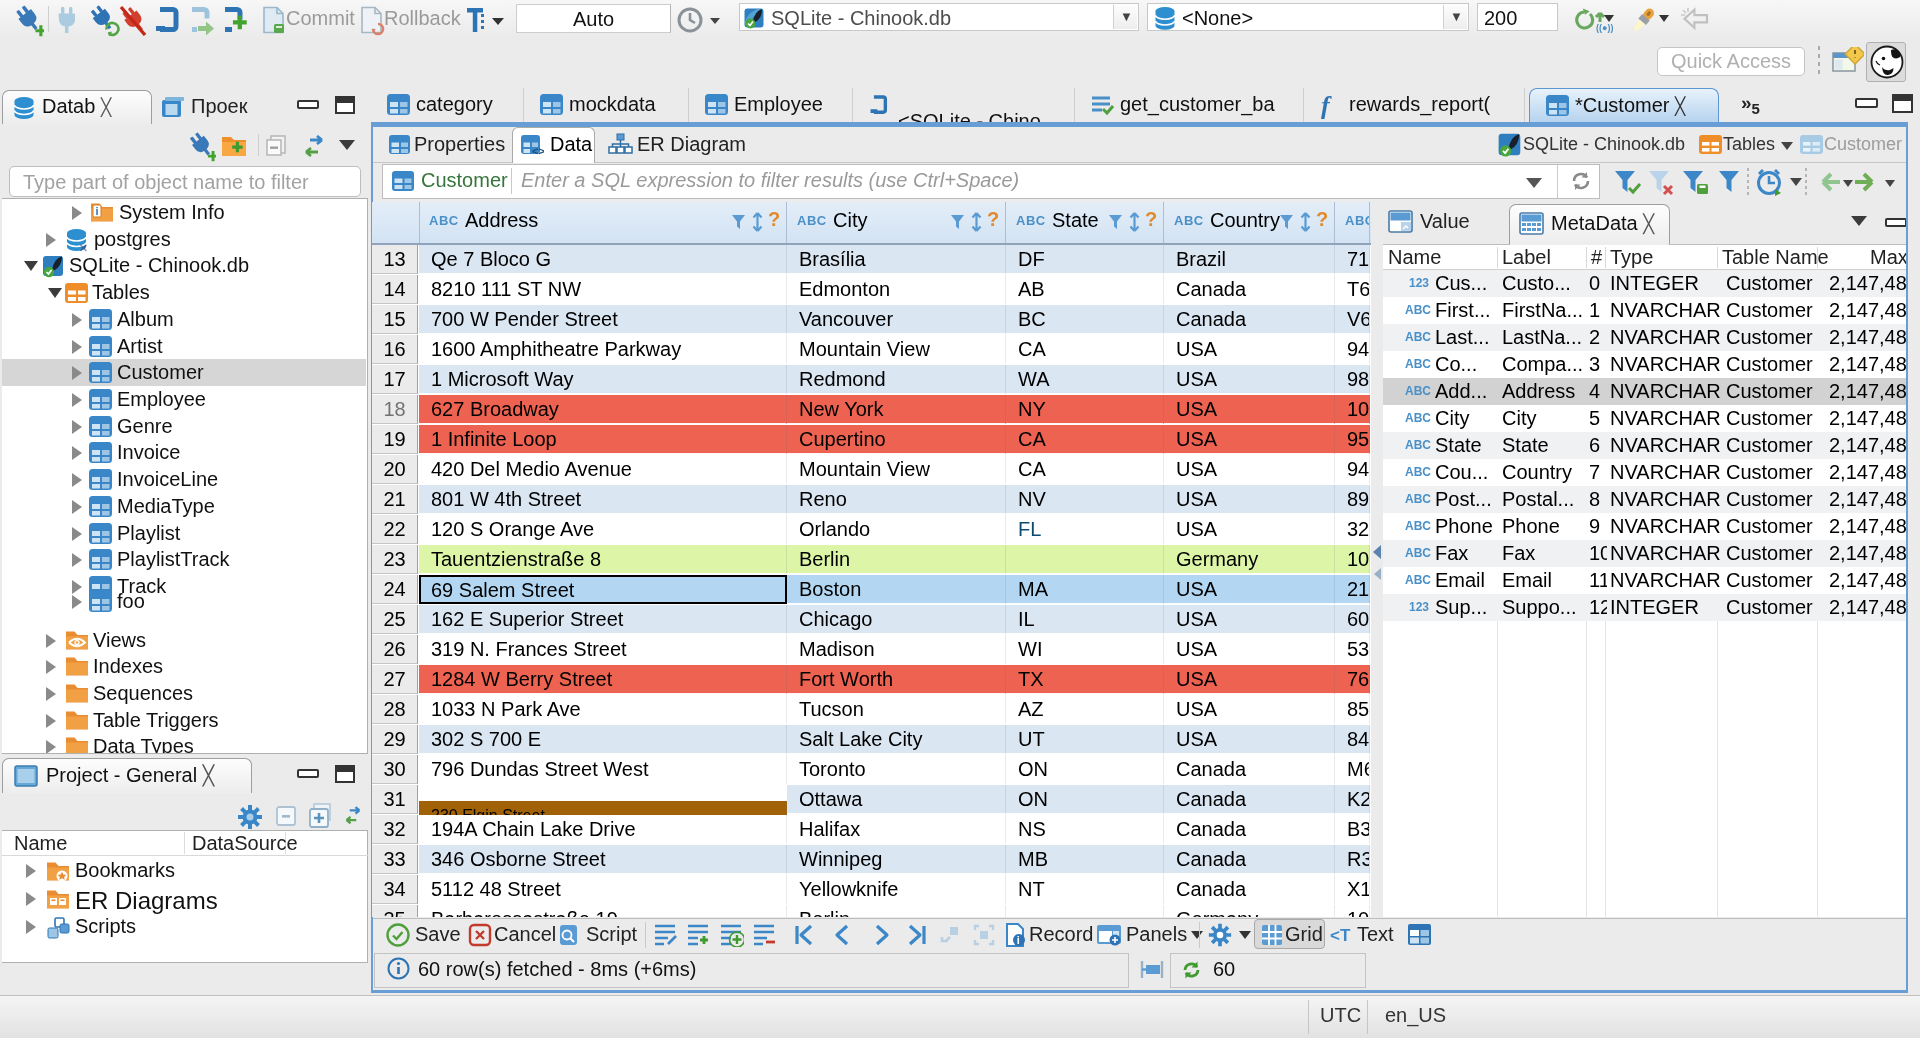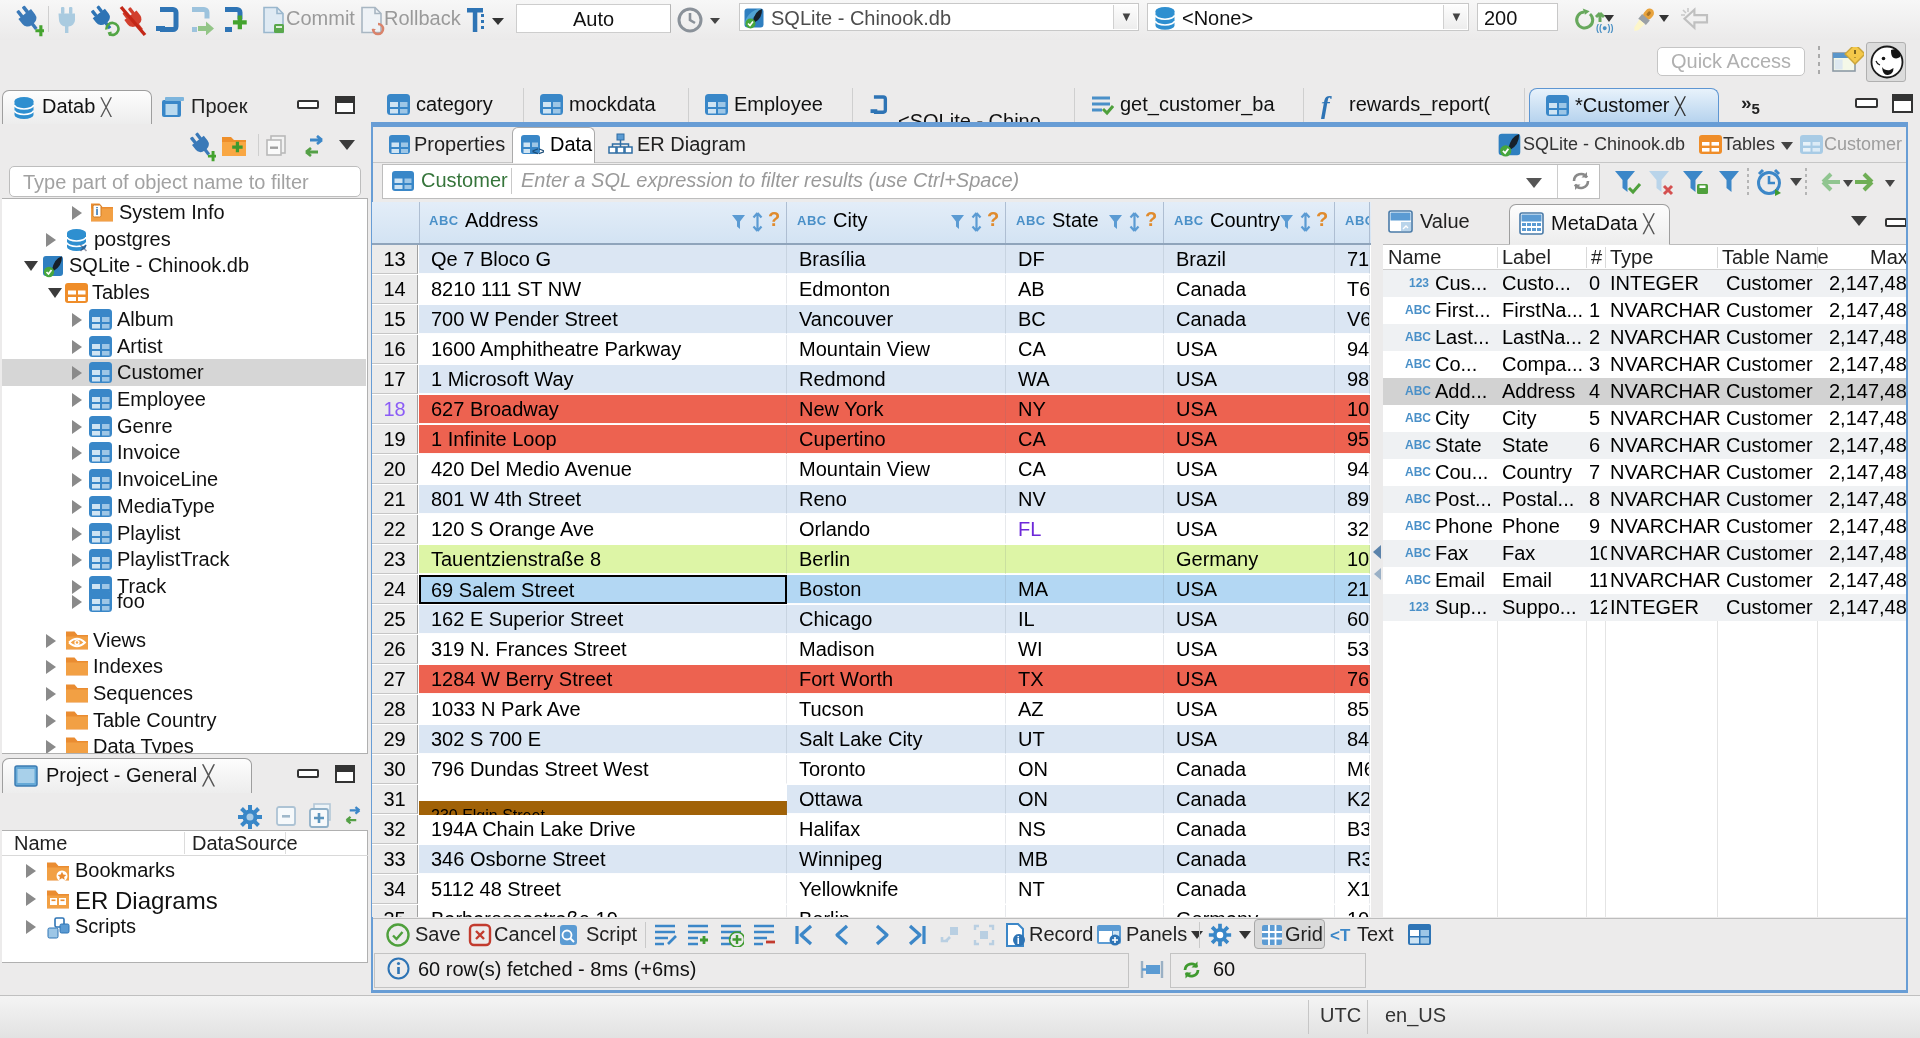--- a/index.html
+++ b/index.html
@@ -463,21 +463,21 @@
               <path d="M1,7.5 h22 v12.5 h-22 z" fill="#f2a044"></path>
             </svg></div>
           <div class="abs" style="left:91px;top:1px;font-size:20px;color:#111;line-height:25px;">Sequences</div>
         </div>
         <div class="abs" style="left: 0px; top: 508px; width: 364px; height: 27px;">
           <div class="abs" style="left:44px;top:7px;width:0;height:0;border-top:7px solid transparent;border-bottom:7px solid transparent;border-left:10px solid #8a8a8a;"></div>
           <div class="abs" style="left:63px;top:2px;"><svg width="24" height="22" viewBox="0 0 24 22">
               <path d="M1,2.5 h8.5 l3,3.5 h10.5 v14.5 h-22 z" fill="#ea8c31"></path>
               <path d="M1,7.5 h22 v12.5 h-22 z" fill="#f2a044"></path>
             </svg></div>
-          <div class="abs" style="left:91px;top:1px;font-size:20px;color:#111;line-height:25px;">Table Country</div>
+          <div class="abs" style="left:91px;top:1px;font-size:20px;color:#111;line-height:25px;">Table Triggers</div>
         </div>
         <div class="abs" style="left: 0px; top: 534px; width: 364px; height: 27px;">
           <div class="abs" style="left:44px;top:7px;width:0;height:0;border-top:7px solid transparent;border-bottom:7px solid transparent;border-left:10px solid #8a8a8a;"></div>
           <div class="abs" style="left:63px;top:2px;"><svg width="24" height="22" viewBox="0 0 24 22">
               <path d="M1,2.5 h8.5 l3,3.5 h10.5 v14.5 h-22 z" fill="#ea8c31"></path>
               <path d="M1,7.5 h22 v12.5 h-22 z" fill="#f2a044"></path>
             </svg></div>
           <div class="abs" style="left:91px;top:1px;font-size:20px;color:#111;line-height:25px;">Data Types</div>
         </div>
       </div>
@@ -825,21 +825,21 @@
         </div>
         <div class="abs" style="left: 0px; top: 120px; width: 999px; height: 30px;">
           <div class="abs" style="left:0;top:0;width:46px;height:29px;background:#ebebeb;border-right:1px solid #a0a0a0;border-bottom:1px solid #c6c6c6;font-size:20px;line-height:29px;text-align:center;color:#000;">17</div>
           <div class="abs" style="left: 47px; top: 0px; width: 368px; height: 29px; background: rgb(219, 230, 243); font-size: 20px; line-height: 29px; color: rgb(0, 0, 0); padding-left: 12px; white-space: nowrap; overflow: hidden; border-right: 1px solid rgba(100, 115, 130, 0.16); border-bottom: 1px solid rgba(255, 255, 255, 0.95);">1 Microsoft Way</div>
           <div class="abs" style="left: 415px; top: 0px; width: 219px; height: 29px; background: rgb(219, 230, 243); font-size: 20px; line-height: 29px; color: rgb(0, 0, 0); padding-left: 12px; white-space: nowrap; overflow: hidden; border-right: 1px solid rgba(100, 115, 130, 0.16); border-bottom: 1px solid rgba(255, 255, 255, 0.95);">Redmond</div>
           <div class="abs" style="left: 634px; top: 0px; width: 158px; height: 29px; background: rgb(219, 230, 243); font-size: 20px; line-height: 29px; color: rgb(0, 0, 0); padding-left: 12px; white-space: nowrap; overflow: hidden; border-right: 1px solid rgba(100, 115, 130, 0.16); border-bottom: 1px solid rgba(255, 255, 255, 0.95);">WA</div>
           <div class="abs" style="left: 792px; top: 0px; width: 171px; height: 29px; background: rgb(219, 230, 243); font-size: 20px; line-height: 29px; color: rgb(0, 0, 0); padding-left: 12px; white-space: nowrap; overflow: hidden; border-right: 1px solid rgba(100, 115, 130, 0.16); border-bottom: 1px solid rgba(255, 255, 255, 0.95);">USA</div>
           <div class="abs" style="left: 963px; top: 0px; width: 35px; height: 29px; background: rgb(219, 230, 243); font-size: 20px; line-height: 29px; color: rgb(0, 0, 0); padding-left: 12px; white-space: nowrap; overflow: hidden; border-right: 1px solid rgba(100, 115, 130, 0.16); border-bottom: 1px solid rgba(255, 255, 255, 0.95);">98</div>
         </div>
         <div class="abs" style="left: 0px; top: 150px; width: 999px; height: 30px;">
-          <div class="abs" style="left:0;top:0;width:46px;height:29px;background:#ebebeb;border-right:1px solid #a0a0a0;border-bottom:1px solid #c6c6c6;font-size:20px;line-height:29px;text-align:center;color:#8b5cf6;">18</div>
+          <div class="abs" style="left:0;top:0;width:46px;height:29px;background:#ebebeb;border-right:1px solid #a0a0a0;border-bottom:1px solid #c6c6c6;font-size:20px;line-height:29px;text-align:center;color:#737373;">18</div>
           <div class="abs" style="left: 47px; top: 0px; width: 368px; height: 29px; background: rgb(237, 98, 80); font-size: 20px; line-height: 29px; color: rgb(0, 0, 0); padding-left: 12px; white-space: nowrap; overflow: hidden; border-right: 1px solid rgba(100, 115, 130, 0.16); border-bottom: 1px solid rgba(255, 255, 255, 0.95);">627 Broadway</div>
           <div class="abs" style="left: 415px; top: 0px; width: 219px; height: 29px; background: rgb(237, 98, 80); font-size: 20px; line-height: 29px; color: rgb(0, 0, 0); padding-left: 12px; white-space: nowrap; overflow: hidden; border-right: 1px solid rgba(100, 115, 130, 0.16); border-bottom: 1px solid rgba(255, 255, 255, 0.95);">New York</div>
           <div class="abs" style="left: 634px; top: 0px; width: 158px; height: 29px; background: rgb(237, 98, 80); font-size: 20px; line-height: 29px; color: rgb(0, 0, 0); padding-left: 12px; white-space: nowrap; overflow: hidden; border-right: 1px solid rgba(100, 115, 130, 0.16); border-bottom: 1px solid rgba(255, 255, 255, 0.95);">NY</div>
           <div class="abs" style="left: 792px; top: 0px; width: 171px; height: 29px; background: rgb(237, 98, 80); font-size: 20px; line-height: 29px; color: rgb(0, 0, 0); padding-left: 12px; white-space: nowrap; overflow: hidden; border-right: 1px solid rgba(100, 115, 130, 0.16); border-bottom: 1px solid rgba(255, 255, 255, 0.95);">USA</div>
           <div class="abs" style="left: 963px; top: 0px; width: 35px; height: 29px; background: rgb(237, 98, 80); font-size: 20px; line-height: 29px; color: rgb(0, 0, 0); padding-left: 12px; white-space: nowrap; overflow: hidden; border-right: 1px solid rgba(100, 115, 130, 0.16); border-bottom: 1px solid rgba(255, 255, 255, 0.95);">10</div>
         </div>
         <div class="abs" style="left: 0px; top: 180px; width: 999px; height: 30px;">
           <div class="abs" style="left:0;top:0;width:46px;height:29px;background:#ebebeb;border-right:1px solid #a0a0a0;border-bottom:1px solid #c6c6c6;font-size:20px;line-height:29px;text-align:center;color:#000;">19</div>
           <div class="abs" style="left: 47px; top: 0px; width: 368px; height: 29px; background: rgb(237, 98, 80); font-size: 20px; line-height: 29px; color: rgb(0, 0, 0); padding-left: 12px; white-space: nowrap; overflow: hidden; border-right: 1px solid rgba(100, 115, 130, 0.16); border-bottom: 1px solid rgba(255, 255, 255, 0.95);">1 Infinite Loop</div>
           <div class="abs" style="left: 415px; top: 0px; width: 219px; height: 29px; background: rgb(237, 98, 80); font-size: 20px; line-height: 29px; color: rgb(0, 0, 0); padding-left: 12px; white-space: nowrap; overflow: hidden; border-right: 1px solid rgba(100, 115, 130, 0.16); border-bottom: 1px solid rgba(255, 255, 255, 0.95);">Cupertino</div>
@@ -860,21 +860,21 @@
           <div class="abs" style="left: 47px; top: 0px; width: 368px; height: 29px; background: rgb(219, 230, 243); font-size: 20px; line-height: 29px; color: rgb(0, 0, 0); padding-left: 12px; white-space: nowrap; overflow: hidden; border-right: 1px solid rgba(100, 115, 130, 0.16); border-bottom: 1px solid rgba(255, 255, 255, 0.95);">801 W 4th Street</div>
           <div class="abs" style="left: 415px; top: 0px; width: 219px; height: 29px; background: rgb(219, 230, 243); font-size: 20px; line-height: 29px; color: rgb(0, 0, 0); padding-left: 12px; white-space: nowrap; overflow: hidden; border-right: 1px solid rgba(100, 115, 130, 0.16); border-bottom: 1px solid rgba(255, 255, 255, 0.95);">Reno</div>
           <div class="abs" style="left: 634px; top: 0px; width: 158px; height: 29px; background: rgb(219, 230, 243); font-size: 20px; line-height: 29px; color: rgb(0, 0, 0); padding-left: 12px; white-space: nowrap; overflow: hidden; border-right: 1px solid rgba(100, 115, 130, 0.16); border-bottom: 1px solid rgba(255, 255, 255, 0.95);">NV</div>
           <div class="abs" style="left: 792px; top: 0px; width: 171px; height: 29px; background: rgb(219, 230, 243); font-size: 20px; line-height: 29px; color: rgb(0, 0, 0); padding-left: 12px; white-space: nowrap; overflow: hidden; border-right: 1px solid rgba(100, 115, 130, 0.16); border-bottom: 1px solid rgba(255, 255, 255, 0.95);">USA</div>
           <div class="abs" style="left: 963px; top: 0px; width: 35px; height: 29px; background: rgb(219, 230, 243); font-size: 20px; line-height: 29px; color: rgb(0, 0, 0); padding-left: 12px; white-space: nowrap; overflow: hidden; border-right: 1px solid rgba(100, 115, 130, 0.16); border-bottom: 1px solid rgba(255, 255, 255, 0.95);">89</div>
         </div>
         <div class="abs" style="left: 0px; top: 270px; width: 999px; height: 30px;">
           <div class="abs" style="left:0;top:0;width:46px;height:29px;background:#ebebeb;border-right:1px solid #a0a0a0;border-bottom:1px solid #c6c6c6;font-size:20px;line-height:29px;text-align:center;color:#000;">22</div>
           <div class="abs" style="left: 47px; top: 0px; width: 368px; height: 29px; background: rgb(255, 255, 255); font-size: 20px; line-height: 29px; color: rgb(0, 0, 0); padding-left: 12px; white-space: nowrap; overflow: hidden; border-right: 1px solid rgba(100, 115, 130, 0.16); border-bottom: 1px solid rgba(255, 255, 255, 0.95);">120 S Orange Ave</div>
           <div class="abs" style="left: 415px; top: 0px; width: 219px; height: 29px; background: rgb(255, 255, 255); font-size: 20px; line-height: 29px; color: rgb(0, 0, 0); padding-left: 12px; white-space: nowrap; overflow: hidden; border-right: 1px solid rgba(100, 115, 130, 0.16); border-bottom: 1px solid rgba(255, 255, 255, 0.95);">Orlando</div>
-          <div class="abs" style="left: 634px; top: 0px; width: 158px; height: 29px; background: rgb(255, 255, 255); font-size: 20px; line-height: 29px; color: #6d28d9; padding-left: 12px; white-space: nowrap; overflow: hidden; border-right: 1px solid rgba(100, 115, 130, 0.16); border-bottom: 1px solid rgba(255, 255, 255, 0.95);">FL</div>
+          <div class="abs" style="left: 634px; top: 0px; width: 158px; height: 29px; background: rgb(255, 255, 255); font-size: 20px; line-height: 29px; color: #0c4a6e; padding-left: 12px; white-space: nowrap; overflow: hidden; border-right: 1px solid rgba(100, 115, 130, 0.16); border-bottom: 1px solid rgba(255, 255, 255, 0.95);">FL</div>
           <div class="abs" style="left: 792px; top: 0px; width: 171px; height: 29px; background: rgb(255, 255, 255); font-size: 20px; line-height: 29px; color: rgb(0, 0, 0); padding-left: 12px; white-space: nowrap; overflow: hidden; border-right: 1px solid rgba(100, 115, 130, 0.16); border-bottom: 1px solid rgba(255, 255, 255, 0.95);">USA</div>
           <div class="abs" style="left: 963px; top: 0px; width: 35px; height: 29px; background: rgb(255, 255, 255); font-size: 20px; line-height: 29px; color: rgb(0, 0, 0); padding-left: 12px; white-space: nowrap; overflow: hidden; border-right: 1px solid rgba(100, 115, 130, 0.16); border-bottom: 1px solid rgba(255, 255, 255, 0.95);">32</div>
         </div>
         <div class="abs" style="left: 0px; top: 300px; width: 999px; height: 30px;">
           <div class="abs" style="left:0;top:0;width:46px;height:29px;background:#ebebeb;border-right:1px solid #a0a0a0;border-bottom:1px solid #c6c6c6;font-size:20px;line-height:29px;text-align:center;color:#000;">23</div>
           <div class="abs" style="left: 47px; top: 0px; width: 368px; height: 29px; background: rgb(221, 245, 166); font-size: 20px; line-height: 29px; color: rgb(0, 0, 0); padding-left: 12px; white-space: nowrap; overflow: hidden; border-right: 1px solid rgba(100, 115, 130, 0.16); border-bottom: 1px solid rgba(255, 255, 255, 0.95);">Tauentzienstraße 8</div>
           <div class="abs" style="left: 415px; top: 0px; width: 219px; height: 29px; background: rgb(221, 245, 166); font-size: 20px; line-height: 29px; color: rgb(0, 0, 0); padding-left: 12px; white-space: nowrap; overflow: hidden; border-right: 1px solid rgba(100, 115, 130, 0.16); border-bottom: 1px solid rgba(255, 255, 255, 0.95);">Berlin</div>
           <div class="abs" style="left: 634px; top: 0px; width: 158px; height: 29px; background: rgb(221, 245, 166); font-size: 20px; line-height: 29px; color: rgb(0, 0, 0); padding-left: 12px; white-space: nowrap; overflow: hidden; border-right: 1px solid rgba(100, 115, 130, 0.16); border-bottom: 1px solid rgba(255, 255, 255, 0.95);"></div>
           <div class="abs" style="left: 792px; top: 0px; width: 171px; height: 29px; background: rgb(221, 245, 166); font-size: 20px; line-height: 29px; color: rgb(0, 0, 0); padding-left: 12px; white-space: nowrap; overflow: hidden; border-right: 1px solid rgba(100, 115, 130, 0.16); border-bottom: 1px solid rgba(255, 255, 255, 0.95);">Germany</div>
           <div class="abs" style="left: 963px; top: 0px; width: 35px; height: 29px; background: rgb(221, 245, 166); font-size: 20px; line-height: 29px; color: rgb(0, 0, 0); padding-left: 12px; white-space: nowrap; overflow: hidden; border-right: 1px solid rgba(100, 115, 130, 0.16); border-bottom: 1px solid rgba(255, 255, 255, 0.95);">10</div>

